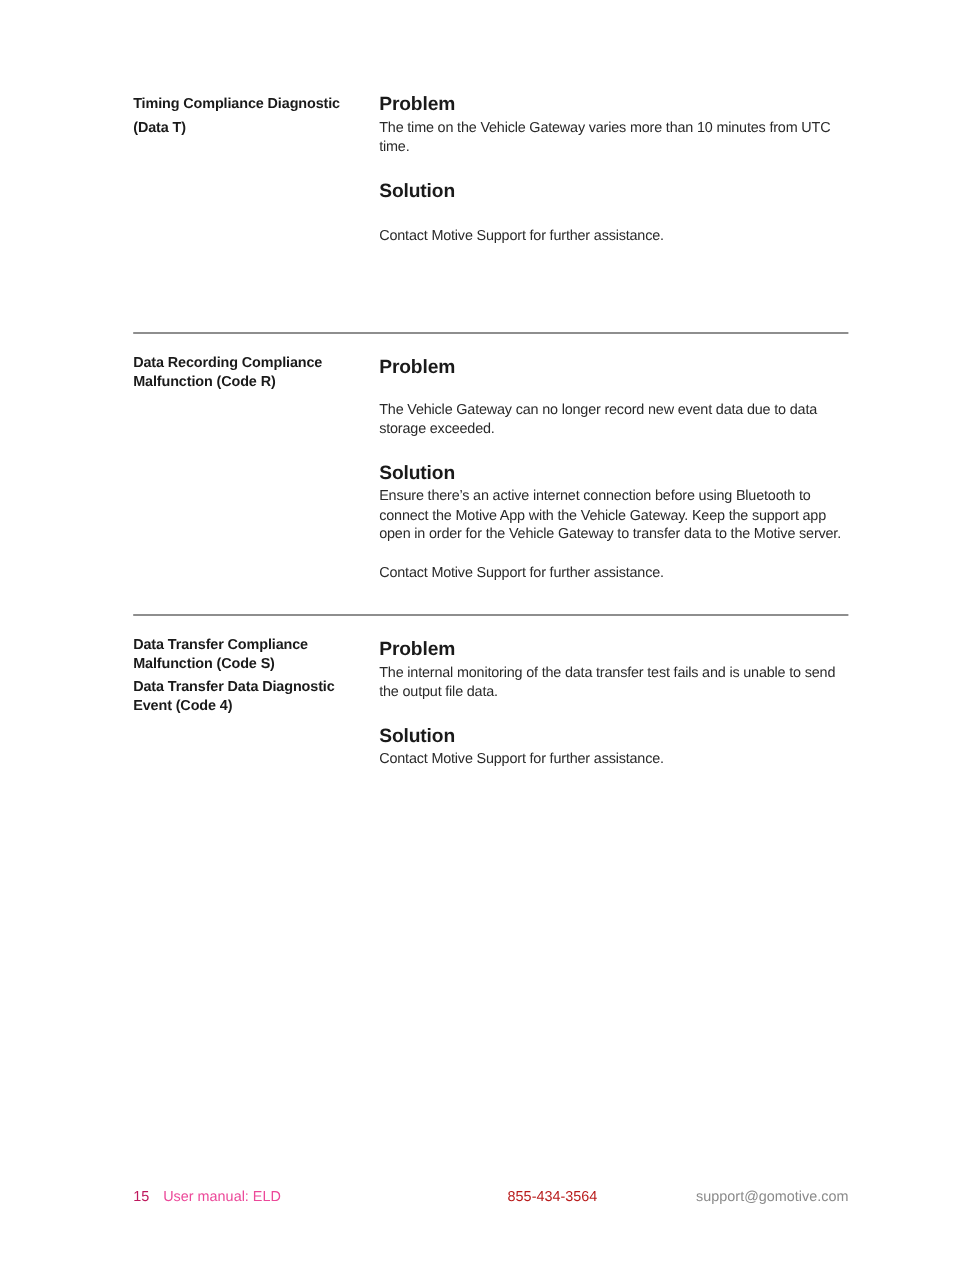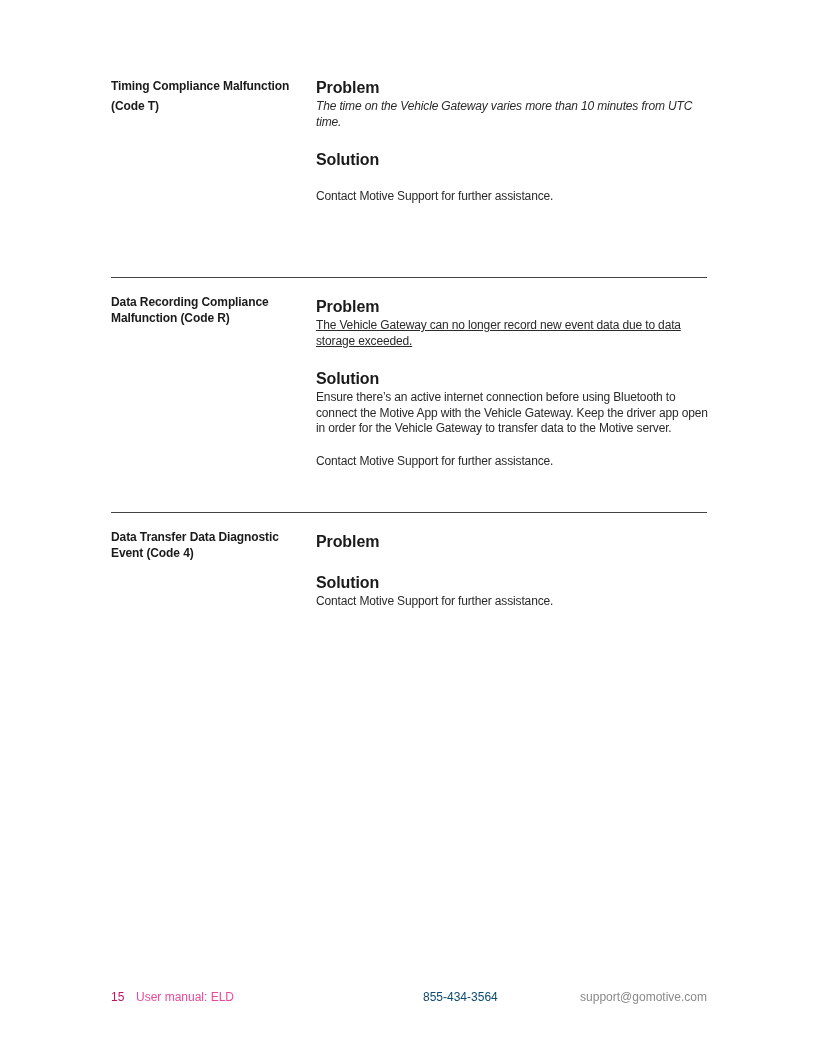--- a/index.html
+++ b/index.html
@@ -90,73 +90,75 @@
       color: #be185d;
     }
     .footer .doc-title {
       position: absolute;
       left: 25px;
       color: #ec4899;
     }
     .footer .phone {
       position: absolute;
       left: 312px;
-      color: #0c4a6e;
+      color: #b91c1c;
     }
     .footer .email {
       position: absolute;
       right: 0;
       color: #8a8a8a;
     }
   </style>
 </head>
 <body>
 
 <div class="page">
 
   <div class="section" style="top:76px;">
     <div class="left-col">
-      <div class="term spaced">Timing Compliance Malfunction</div>
-      <div class="term spaced" style="margin-top:0;">(Code T)</div>
+      <div class="term spaced">Timing Compliance Diagnostic</div>
+      <div class="term spaced" style="margin-top:0;">(Data T)</div>
     </div>
     <div class="right-col">
       <div class="sub-heading">Problem</div>
-      <p class="para" style="margin-top:0;font-style:italic;">The time on the Vehicle Gateway varies more than 10 minutes from UTC time.</p>
+      <p class="para" style="margin-top:0;">The time on the Vehicle Gateway varies more than 10 minutes from UTC time.</p>
       <div class="gap-18"></div>
       <div class="sub-heading">Solution</div>
       <div class="gap-18"></div>
       <p class="para">Contact Motive Support for further assistance.</p>
     </div>
   </div>
 
   <div class="divider" style="top:277px;"></div>
 
   <div class="section" style="top:295px;">
     <div class="left-col">
       <div class="term">Data Recording Compliance Malfunction (Code R)</div>
     </div>
     <div class="right-col">
       <div class="sub-heading">Problem</div>
-      <p class="para" style="margin-top:4px;text-decoration:underline;">The Vehicle Gateway can no longer record new event data due to data storage exceeded.</p>
+      <p class="para" style="margin-top:20px;">The Vehicle Gateway can no longer record new event data due to data storage exceeded.</p>
       <div class="gap-18"></div>
       <div class="sub-heading">Solution</div>
-      <p class="para">Ensure there’s an active internet connection before using Bluetooth to connect the Motive App with the Vehicle Gateway. Keep the driver app open in order for the Vehicle Gateway to transfer data to the Motive server.</p>
+      <p class="para">Ensure there’s an active internet connection before using Bluetooth to connect the Motive App with the Vehicle Gateway. Keep the support app open in order for the Vehicle Gateway to transfer data to the Motive server.</p>
       <div class="gap-17"></div>
       <p class="para">Contact Motive Support for further assistance.</p>
     </div>
   </div>
 
   <div class="divider" style="top:512px;"></div>
 
   <div class="section" style="top:530px;">
     <div class="left-col">
+      <div class="term">Data Transfer Compliance Malfunction (Code S)</div>
       <div class="term">Data Transfer Data Diagnostic Event (Code 4)</div>
     </div>
     <div class="right-col">
       <div class="sub-heading">Problem</div>
+      <p class="para" style="margin-top:4px;">The internal monitoring of the data transfer test fails and is unable to send the output file data.</p>
       <div class="gap-18"></div>
       <div class="sub-heading">Solution</div>
       <p class="para">Contact Motive Support for further assistance.</p>
     </div>
   </div>
 
 </div>
 
 <div class="footer">
   <span class="page-num">15</span>

